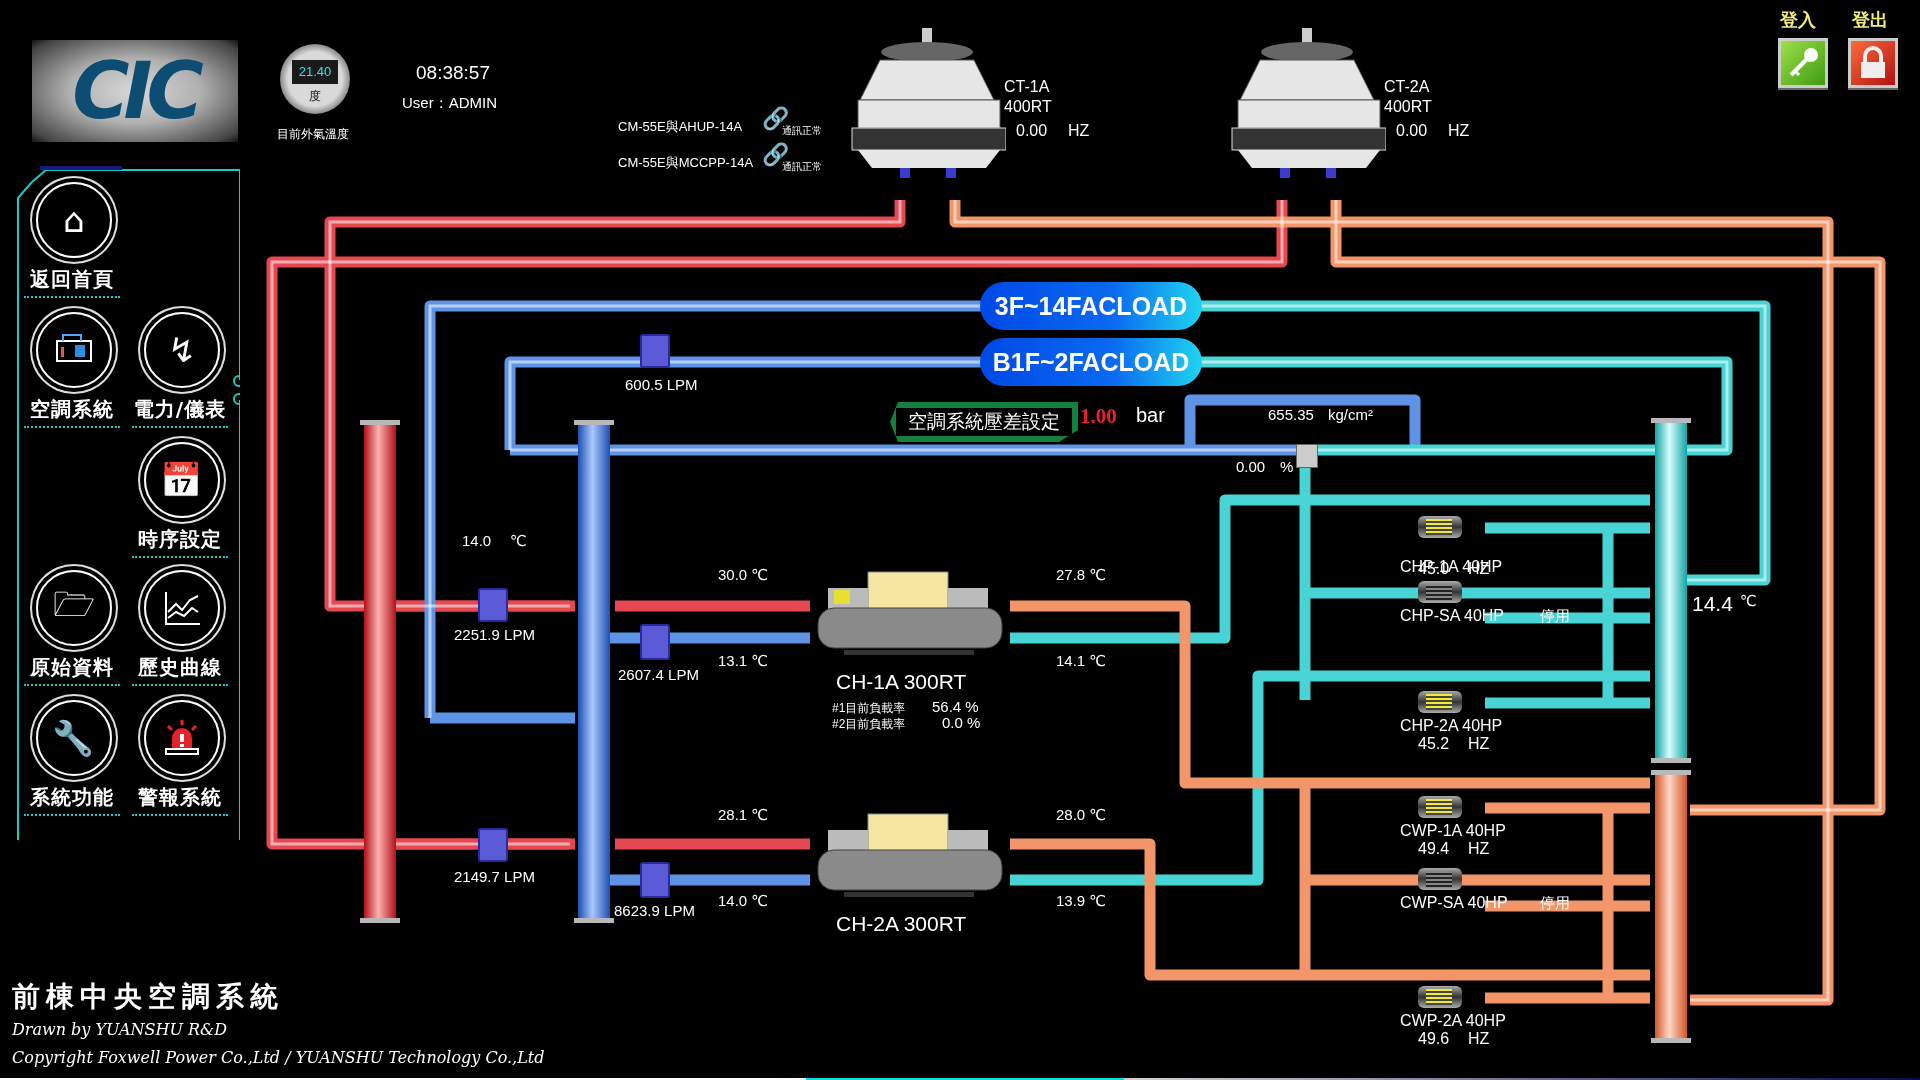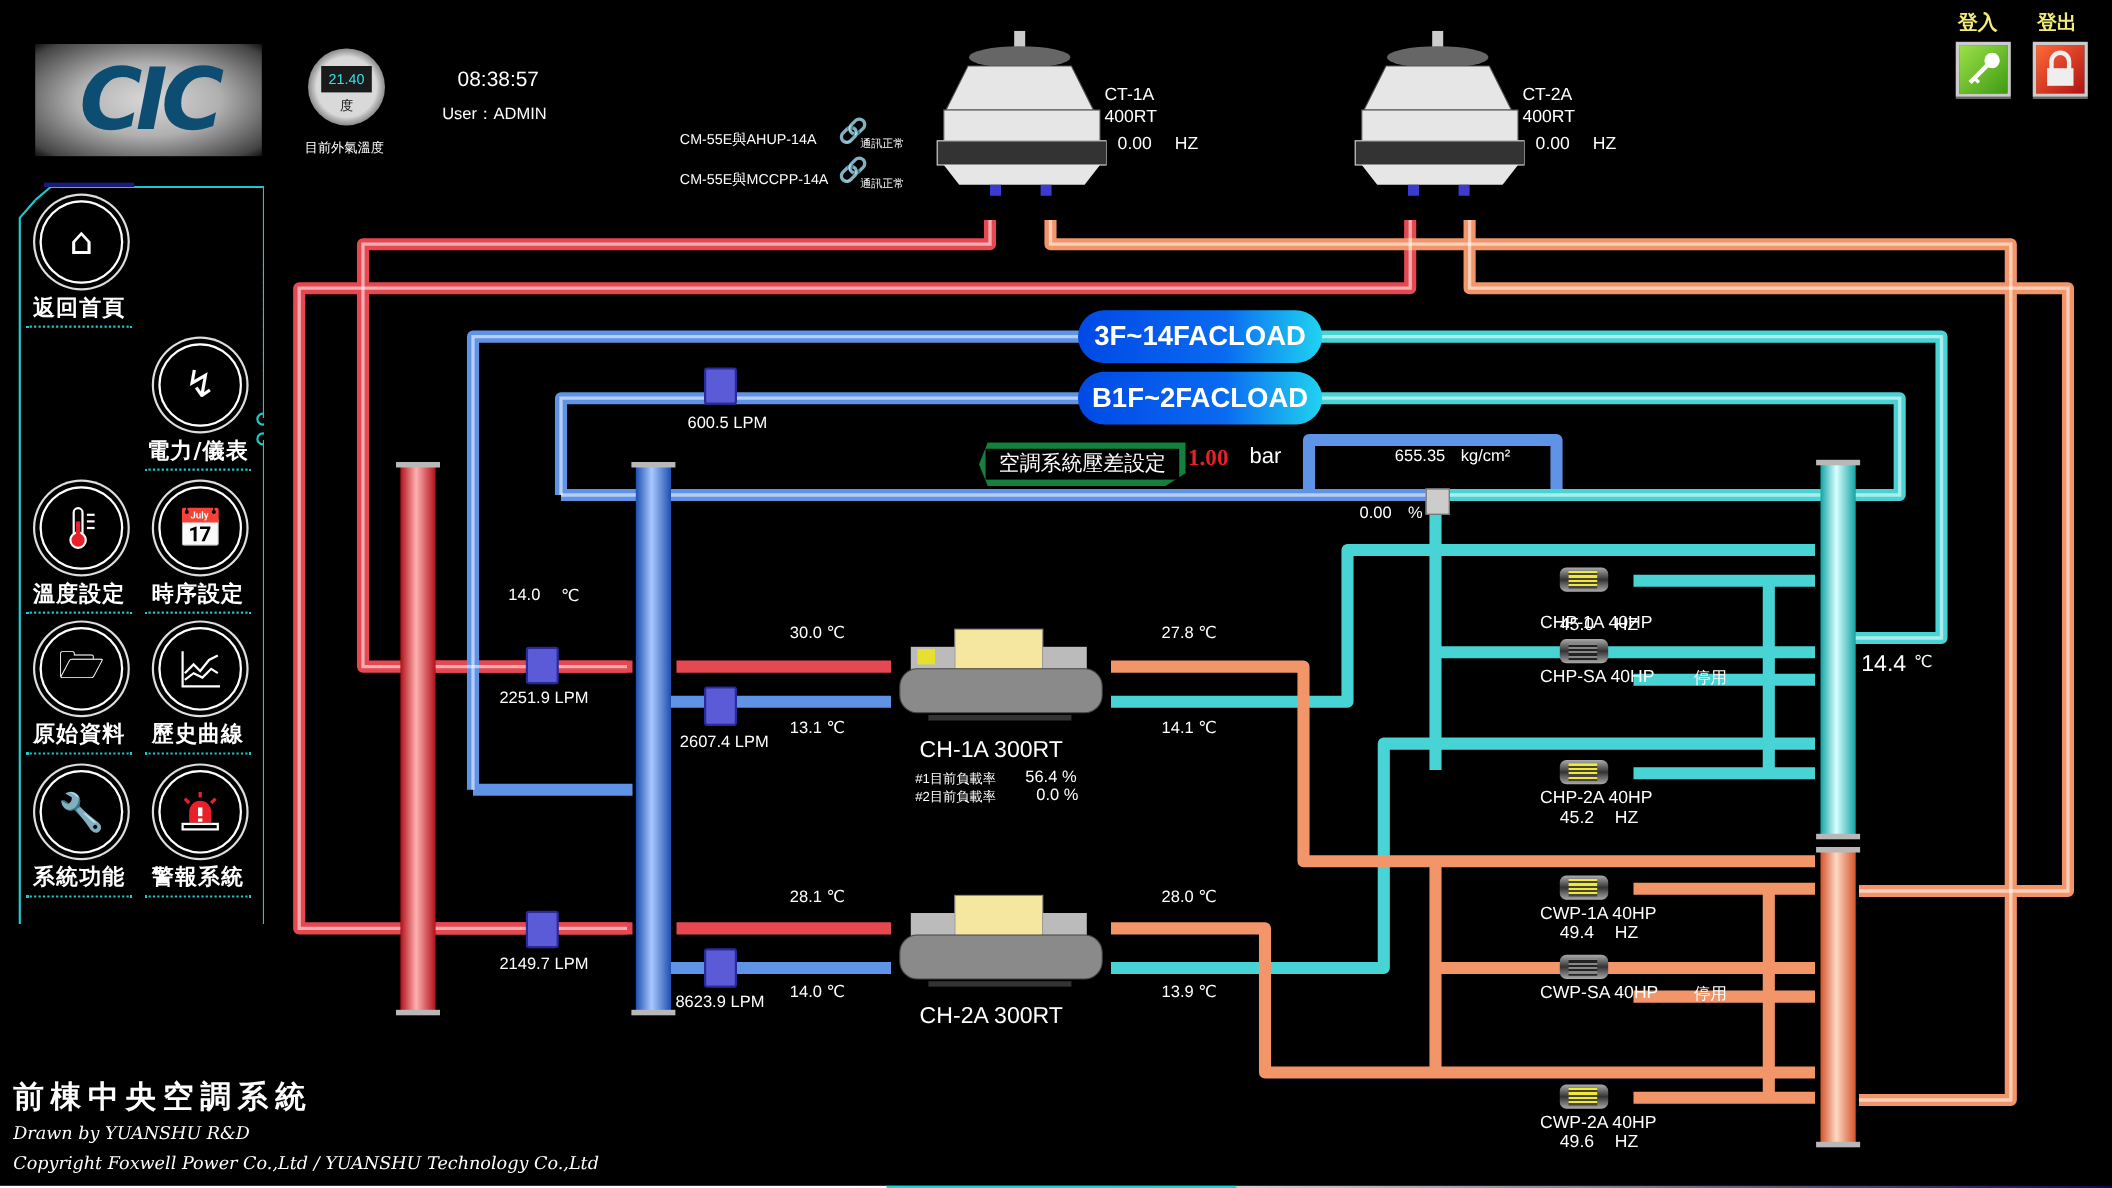--- a/index.html
+++ b/index.html
@@ -211,38 +211,36 @@
     <circle cx="239" cy="239" r="5" fill="none" stroke="#1fc7c7" stroke-width="2"></circle>
     <circle cx="18" cy="834" r="5" fill="none" stroke="#1fc7c7" stroke-width="2"></circle>
     <line x1="240" y1="80" x2="240" y2="180" stroke="#1fc7c7" stroke-dasharray="2,6" stroke-width="2"></line>
     <line x1="22" y1="815" x2="82" y2="815" stroke="#1a1a9a" stroke-dasharray="7,3" stroke-width="6"></line>
   </svg>
   <div class="sb-btn" style="left:10px;top:12px;">
       <div class="ring"></div>
       <div class="ico">⌂</div>
       <div class="lbl">返回首頁</div>
     </div>
+  <div class="sb-btn" style="left:10px;top:142px;">
+      <div class="ring"></div>
+      <div class="ico">
+        <svg width="46" height="34">
+          <rect x="6" y="8" width="34" height="20" fill="none" stroke="#fff" stroke-width="2"></rect>
+          <rect x="24" y="12" width="10" height="12" fill="#2d8ee0"></rect>
+          <path d="M12,8 V2 H30 V8" fill="none" stroke="#5aa0ff" stroke-width="2"></path>
+          <rect x="10" y="14" width="3" height="10" fill="#e05560"></rect>
+        </svg>
+      </div>
+      <div class="lbl">空調系統</div>
+    </div>
   <div class="sb-btn" style="left:118px;top:142px;">
       <div class="ring"></div>
       <div class="ico">↯</div>
       <div class="lbl">電力/儀表</div>
-    </div>
-  <div class="sb-btn" style="left:10px;top:272px;">
-      <div class="ring"></div>
-      <div class="ico">
-        <svg width="30" height="40">
-          <rect x="8" y="2" width="8" height="26" rx="4" fill="none" stroke="#fff" stroke-width="2"></rect>
-          <circle cx="12" cy="31" r="7" fill="#e8202a" stroke="#fff" stroke-width="2"></circle>
-          <rect x="10" y="14" width="4" height="16" fill="#e8202a"></rect>
-          <line x1="20" y1="8" x2="27" y2="8" stroke="#fff" stroke-width="2"></line>
-          <line x1="20" y1="14" x2="27" y2="14" stroke="#fff" stroke-width="2"></line>
-          <line x1="20" y1="20" x2="27" y2="20" stroke="#fff" stroke-width="2"></line>
-        </svg>
-      </div>
-      <div class="lbl">溫度設定</div>
     </div>
   <div class="sb-btn" style="left:118px;top:272px;">
       <div class="ring"></div>
       <div class="ico">📅</div>
       <div class="lbl">時序設定</div>
     </div>
   <div class="sb-btn" style="left:10px;top:400px;">
       <div class="ring"></div>
       <div class="ico">🗁</div>
       <div class="lbl">原始資料</div>

